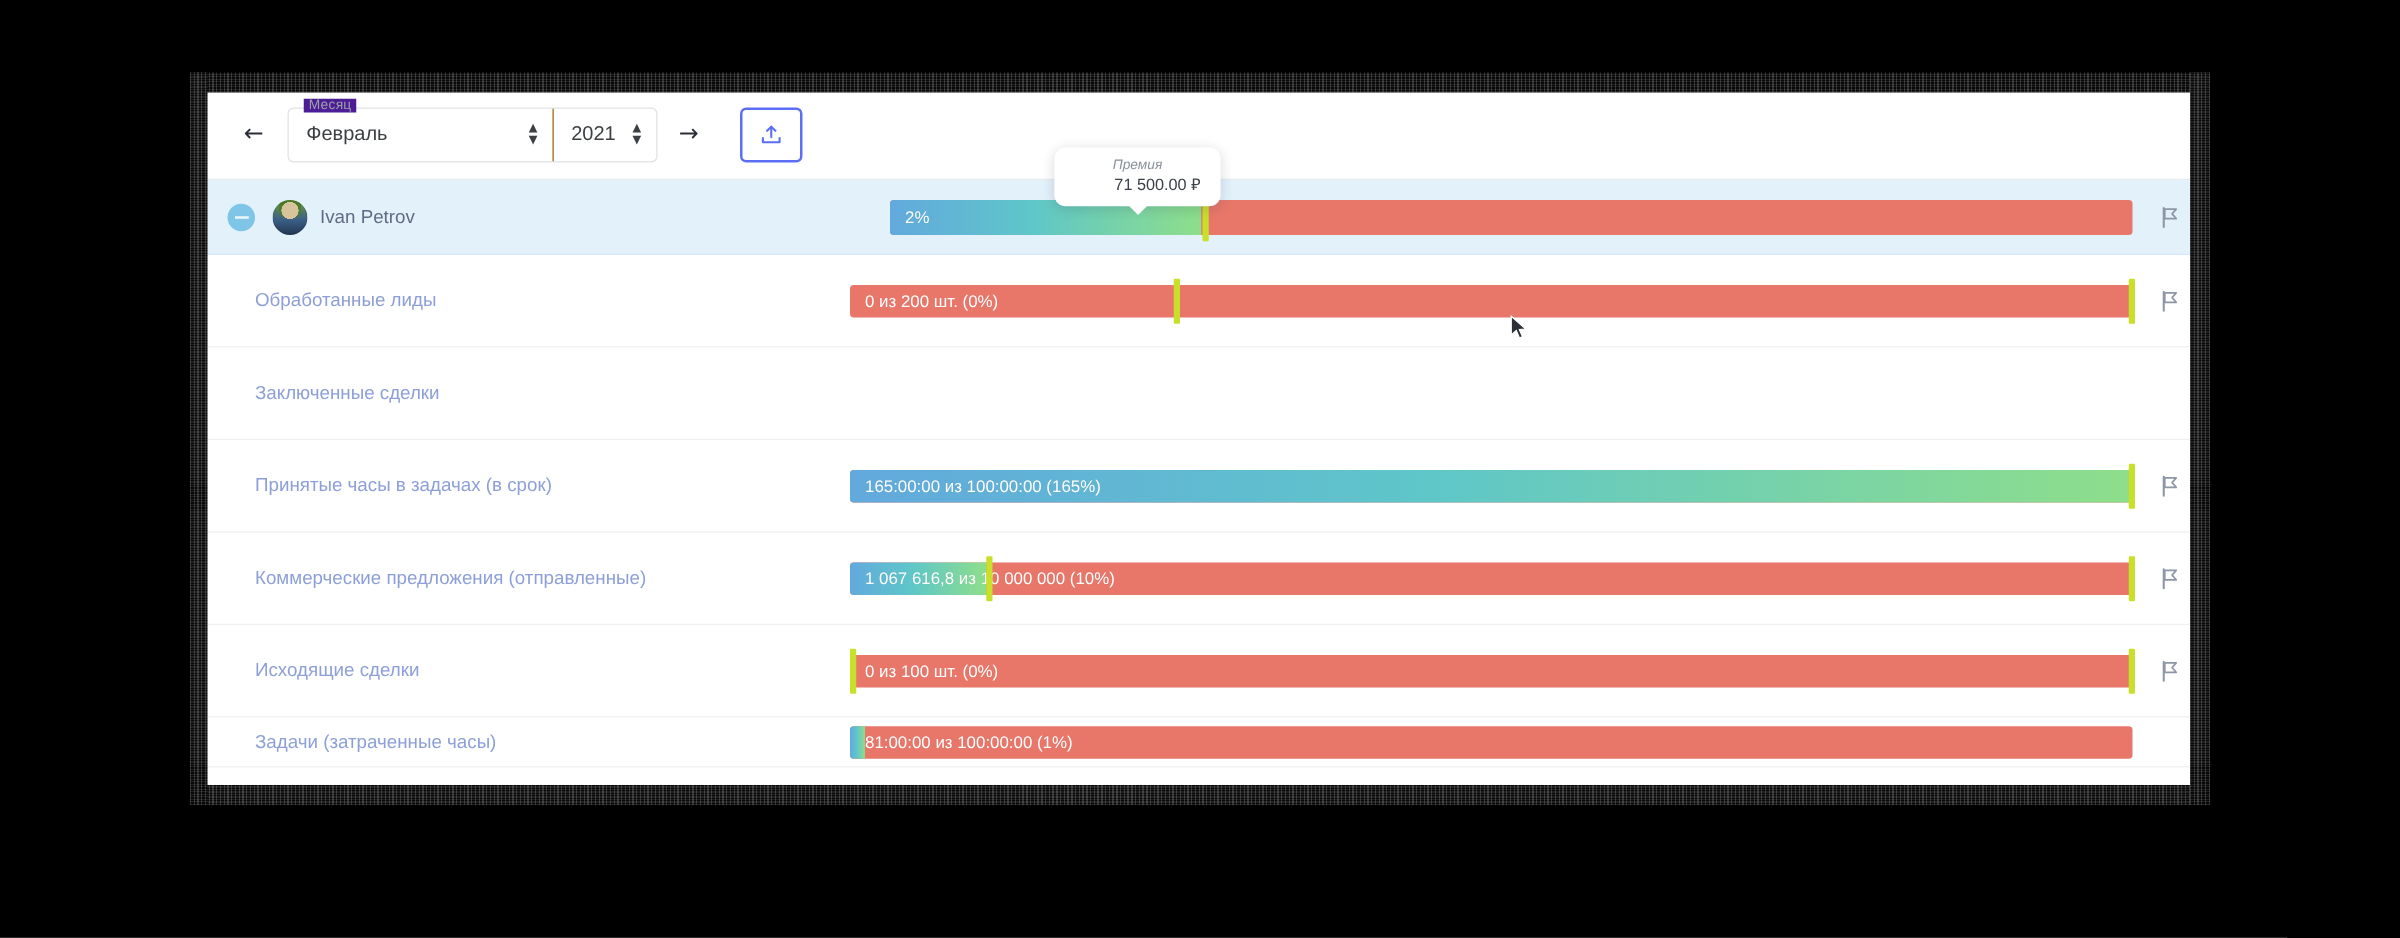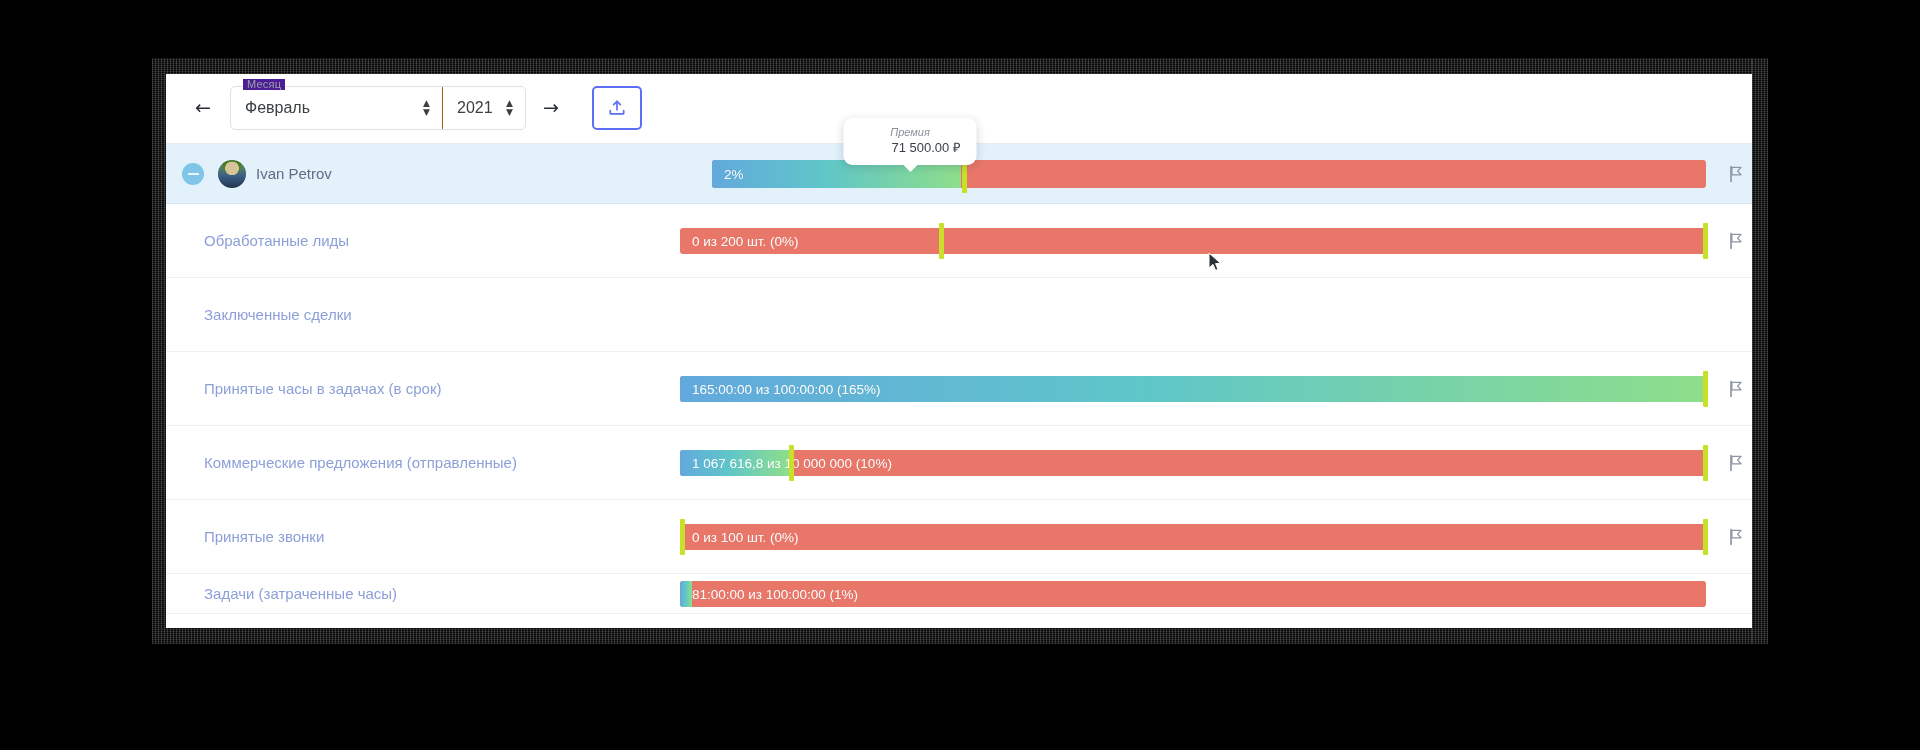--- a/index.html
+++ b/index.html
@@ -432,21 +432,21 @@
                 <div class="marker" style="left: calc(100% - 3px);"></div>
               </div>
               <svg class="flag-icon" viewBox="0 0 24 24">
                 <path d="M6 3 L6 21" stroke="#8d96a6" stroke-width="2" stroke-linecap="round"></path>
                 <path d="M7 4 L18 4 L14 8.5 L18 13 L7 13 Z" fill="none" stroke="#8d96a6" stroke-width="1.6" stroke-linejoin="round"></path>
               </svg>
             </div>
           </div>
           <div class="row">
             <div class="row-label-cell">
-              <span class="metric-label">Принятые звонки</span>
+              <span class="metric-label">Исходящие сделки</span>
             </div>
             <div class="bar-cell">
               <div class="bar">
                 <span class="bar-text">0 из 100 шт. (0%)</span>
                 <div class="marker" style="left: 0%;"></div>
                 <div class="marker" style="left: calc(100% - 3px);"></div>
               </div>
               <svg class="flag-icon" viewBox="0 0 24 24">
                 <path d="M6 3 L6 21" stroke="#8d96a6" stroke-width="2" stroke-linecap="round"></path>
                 <path d="M7 4 L18 4 L14 8.5 L18 13 L7 13 Z" fill="none" stroke="#8d96a6" stroke-width="1.6" stroke-linejoin="round"></path>

